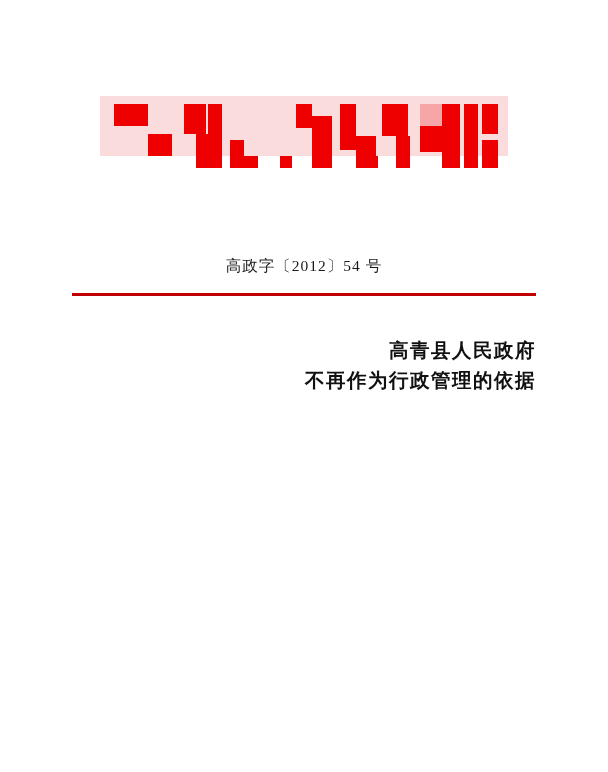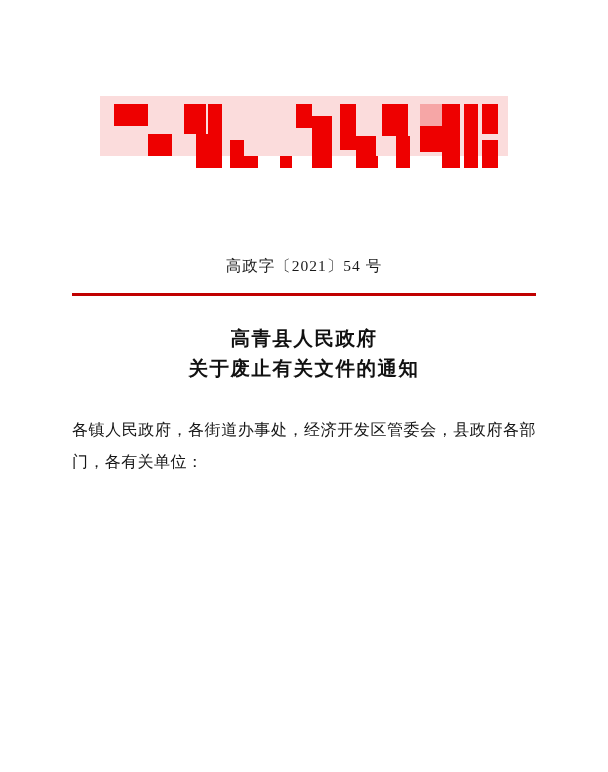--- a/index.html
+++ b/index.html
@@ -50,22 +50,22 @@
   
   .red-rule {
     margin-top: 16px;
     height: 2.5px;
     background: #c00000;
     width: 100%;
   }
 
   
   .title {
-    margin-top: 28px;
-    text-align: center;
+    margin-top: 40px;
+    text-align: right;
     font-weight: bold;
     font-size: 19.5px;
     line-height: 1.55;
     letter-spacing: 1.5px;
     color: #111111;
   }
   .title-line {
     display: block;
   }
 
@@ -130,26 +130,25 @@
         <div class="blk" style="left: 320px; top: 30px; width: 22px; height: 26px; background: rgb(238, 0, 0);"></div>
         <div class="blk" style="left: 342px; top: 8px; width: 18px; height: 64px; background: rgb(238, 0, 0);"></div>
         <div class="blk" style="left: 360px; top: 0px; width: 48px; height: 30px; background: rgb(251, 220, 220);"></div>
         <div class="blk" style="left: 360px; top: 30px; width: 48px; height: 30px; background: rgb(251, 220, 220);"></div>
         <div class="blk" style="left: 364px; top: 8px; width: 14px; height: 64px; background: rgb(238, 0, 0);"></div>
         <div class="blk" style="left: 382px; top: 8px; width: 16px; height: 30px; background: rgb(238, 0, 0);"></div>
         <div class="blk" style="left: 382px; top: 44px; width: 16px; height: 28px; background: rgb(238, 0, 0);"></div>
       </div>
   </div>
 
-  <div class="docnum">高政字〔2021〕54 号</div>
+  <div class="docnum">高政字〔2012〕54 号</div>
 
   <div class="red-rule"></div>
 
   <div class="title">
     <span class="title-line">高青县人民政府</span>
-    <span class="title-line">关于废止有关文件的通知</span>
+    <span class="title-line">不再作为行政管理的依据</span>
   </div>
 
   <div class="body-text">
-    <p class="para">各镇人民政府，各街道办事处，经济开发区管委会，县政府各部门，各有关单位：</p>
   </div>
 
 </div>
 
 </body></html>

